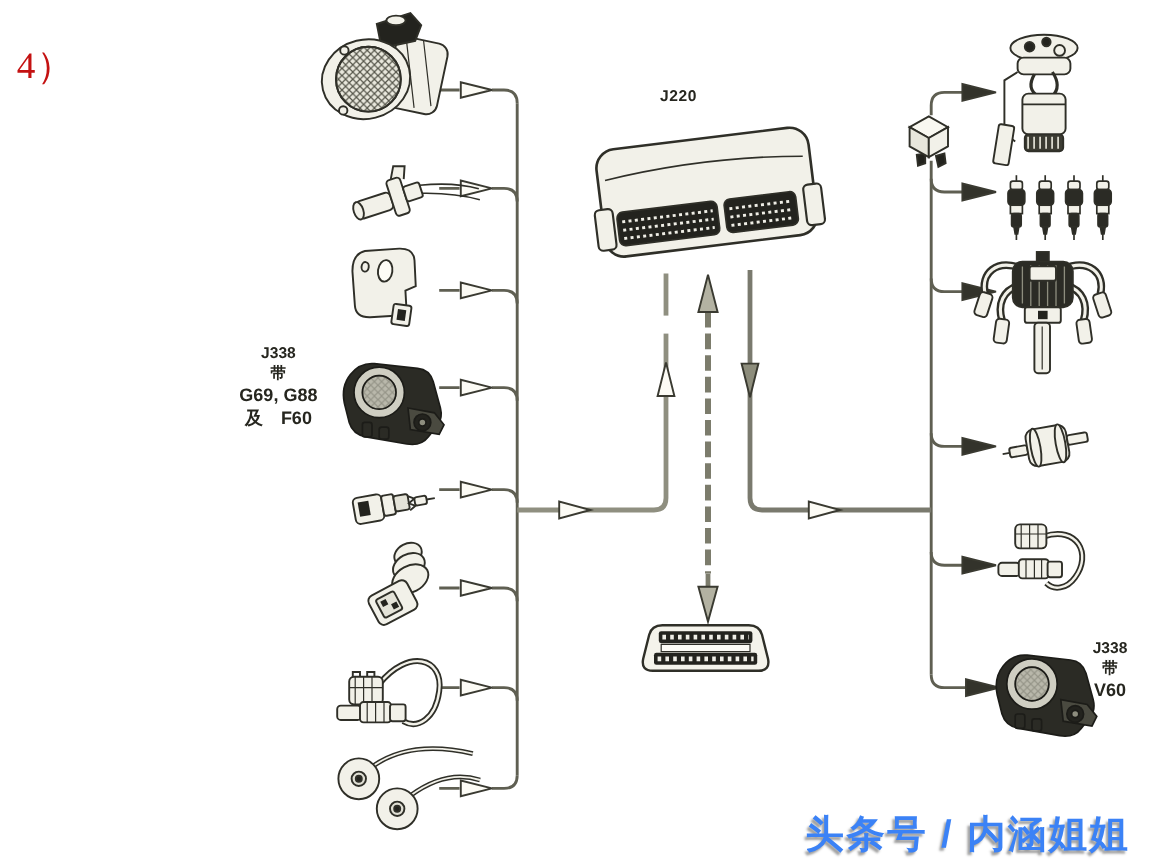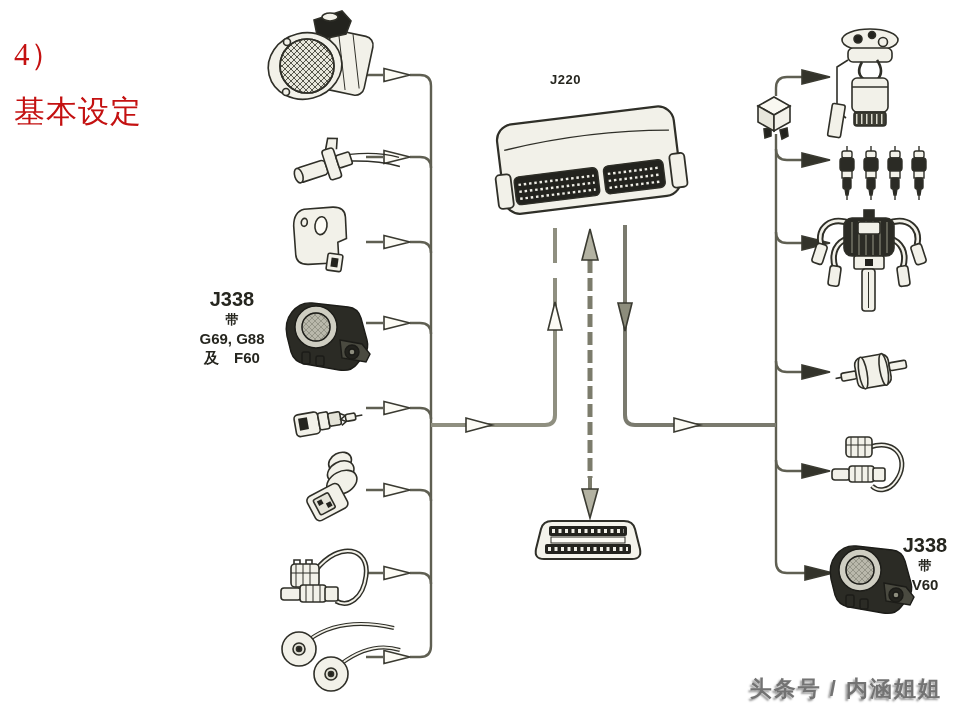--- a/index.html
+++ b/index.html
@@ -8,23 +8,23 @@
   .diagram-svg{position:absolute;left:0;top:0;}
   .annotation{position:absolute;left:14px;top:26px;color:#c41111;
               font-family:"Liberation Serif","DejaVu Serif",serif;
               font-size:31px;letter-spacing:1px;line-height:57px;font-weight:400;}
   .lbl{position:absolute;color:#26261f;font-weight:700;line-height:1.3;}
   .lbl-j220{left:550px;top:72px;font-size:13px;letter-spacing:.5px;}
   .lbl-j338l{left:188px;top:286px;width:88px;text-align:center;font-size:15px;}
   .lbl-j338l .sm{font-size:13px;}
   .lbl-j338r{left:892px;top:532px;width:66px;text-align:center;font-size:15px;}
   .lbl-j338r .sm{font-size:13px;}
-  .lbl-j338r .big,.lbl-j338l .big{font-size:20px;}
-  .watermark{position:absolute;right:18px;top:674px;font-size:22px;font-weight:700;
-             letter-spacing:2px;color:#737373;
+  .lbl-j338r .big,.lbl-j338l .big{font-size:13px;}
+  .watermark{position:absolute;right:18px;top:674px;font-size:32px;font-weight:700;
+             letter-spacing:2px;color:#3b82f6;
              text-shadow:-2px 2px 2px #9e9e9e, 1px -1px 0 #ffffff;}
 </style>
 </head>
 <body>
 
 <div class="canvas">
 
   <svg class="diagram-svg" width="960" height="720" viewBox="0 0 960 720">
     <defs>
       <pattern id="mesh" width="6" height="6" patternUnits="userSpaceOnUse">
@@ -287,21 +287,20 @@
       <rect x="849" y="466" width="25" height="16" rx="3"></rect>
       <path d="M855,466 v16 M862,466 v16 M868,466 v16" stroke-width="1" fill="none"></path>
       <rect x="873" y="468" width="12" height="13" rx="2"></rect>
     </g>
 
     <use href="#throttle" transform="translate(544,243)"></use>
   </svg>
 
   <div class="annotation">
     <div>4）</div>
-    <div>基本设定</div>
   </div>
 
   <div class="lbl lbl-j220">J220</div>
 
   <div class="lbl lbl-j338l">
     <div class="big">J338</div>
     <div class="sm">带</div>
     <div>G69, G88</div>
     <div>及　F60</div>
   </div>

